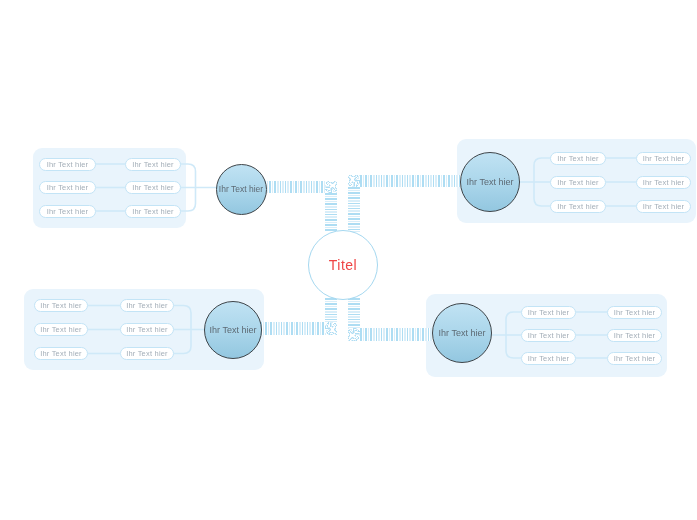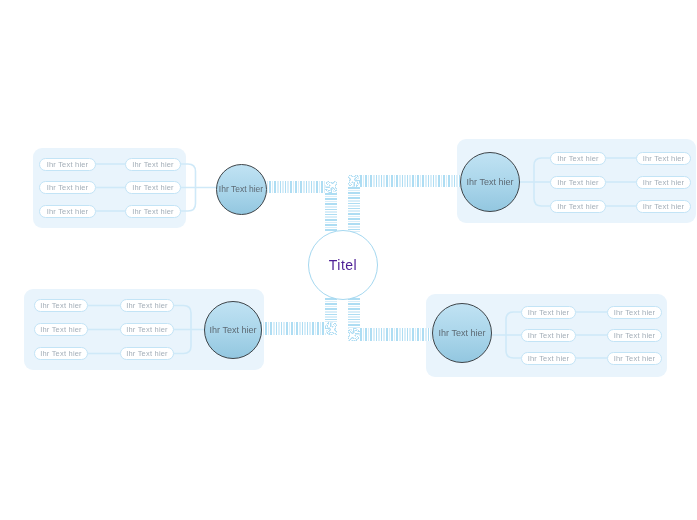--- a/index.html
+++ b/index.html
@@ -21,21 +21,21 @@
   }
   .bcircle{
     position:absolute;border-radius:50%;box-sizing:border-box;
     background:linear-gradient(180deg,#c0e2f3 0%,#a9d5ea 55%,#93c7e0 100%);
     border:1.6px solid #3d4449;display:flex;align-items:center;justify-content:center;
     font-size:9px;color:#5d6a74;white-space:nowrap;
   }
   .ccircle{
     position:absolute;border-radius:50%;box-sizing:border-box;background:#ffffff;
     border:1.5px solid #a5d8f0;display:flex;align-items:center;justify-content:center;
-    font-size:14px;color:#4c1d95;letter-spacing:0.5px;
+    font-size:14px;color:#ef4444;letter-spacing:0.5px;
   }
   .band-h{
     position:absolute;
     background:repeating-linear-gradient(90deg,
       #aeddf3 0px,#aeddf3 1.6px,#ffffff 1.6px,#ffffff 2.6px,
       #d9eef9 2.6px,#d9eef9 4.2px,#ffffff 4.2px,#ffffff 5.2px);
   }
   .band-v{
     position:absolute;
     background:repeating-linear-gradient(180deg,

